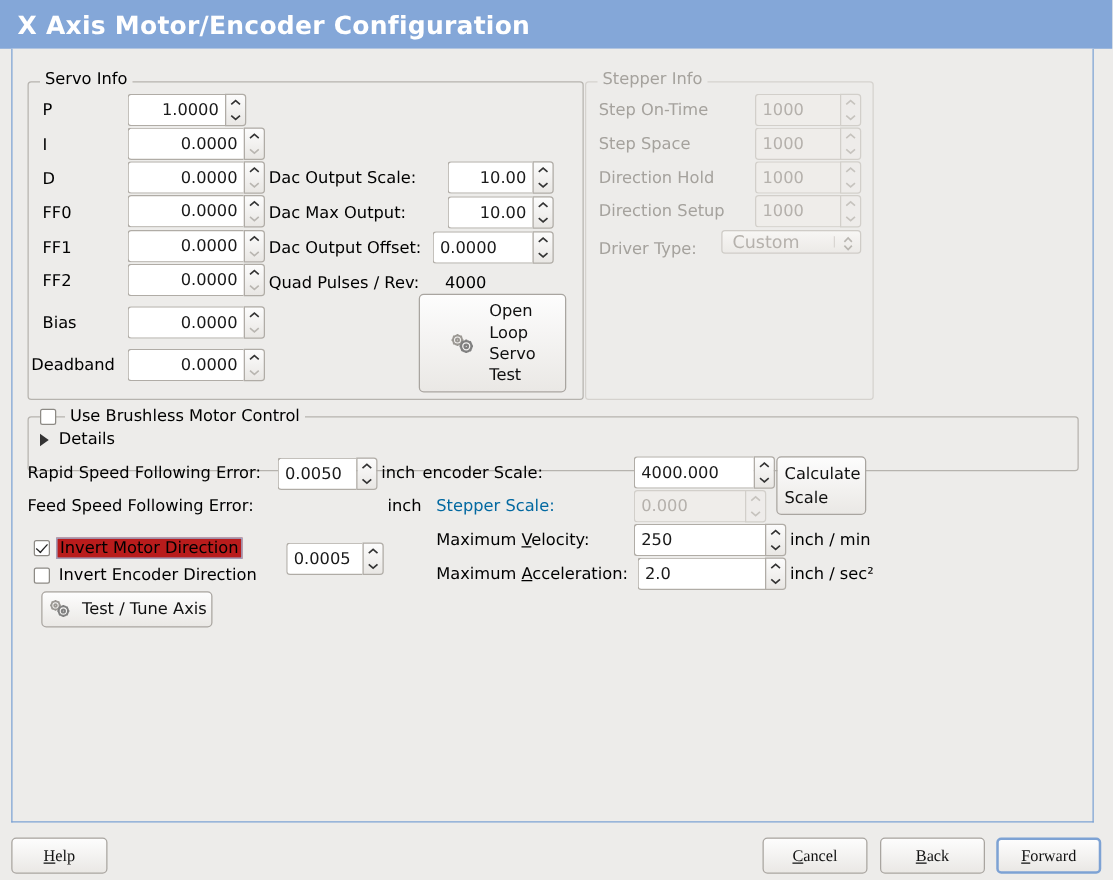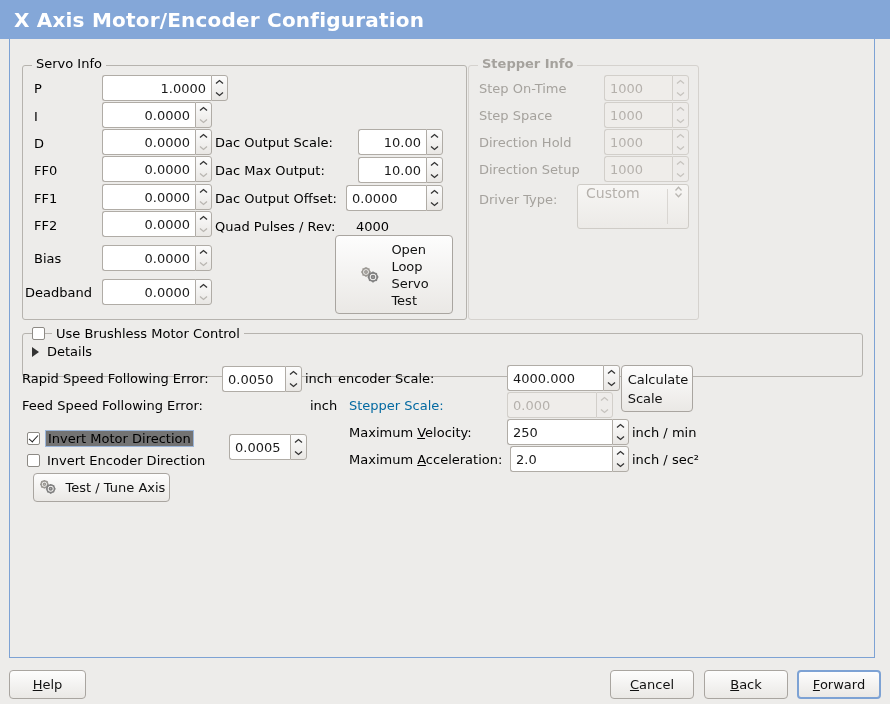--- a/index.html
+++ b/index.html
@@ -45,21 +45,21 @@
   }
   .groupbox > .gb-title {
     position: absolute;
     top: -9px; left: 9px;
     background: #edecea;
     padding: 0 4px;
     font-size: 13px;
     line-height: 14px;
     white-space: nowrap;
   }
-  .gb-title.disabled { color: #a5a29d; font-weight: bold; }
+  .gb-title.disabled { color: #a5a29d; }
   
   .lbl { position: absolute; white-space: nowrap; font-size: 13px; line-height: 16px; }
   .lbl.disabled { color: #a5a29d; }
   .mn { text-decoration: underline; }
   
   .spin {
     position: absolute;
     display: flex;
     height: 26px;
     box-sizing: border-box;
@@ -89,25 +89,25 @@
   }
   .spin .btns .ar {
     flex: 1 1 50%;
     display: flex; align-items: center; justify-content: center;
   }
   .spin .btns .ar svg { display: block; }
   .spin.disabled .field { background: #efedea; color: #b5b1ac; border-color: #d2cfca; }
   .spin.disabled .btns { background: #eeecea; border-color: #d2cfca; }
   
   .combo {
-    position: absolute; height: 45px;
+    position: absolute; height: 19px;
     border: 1px solid #cfccc7; border-radius: 3px;
     background: linear-gradient(#f7f6f4, #eceae7);
     box-sizing: border-box;
-    display: flex; align-items: flex-start;
+    display: flex; align-items: flex-end;
   }
   .combo .ctext { flex: 1 1 auto; padding-left: 8px; color: #b5b1ac; font-size: 14px; }
   .combo .cdiv { width: 1px; align-self: stretch; background: #d9d6d2; margin: 4px 0; }
   .combo .carr { width: 20px; display: flex; align-items: center; justify-content: center; }
   
   .btn {
     position: absolute;
     border: 1px solid #a9a5a0;
     border-radius: 4px;
     background: linear-gradient(#fdfdfd, #eae8e5);
@@ -131,29 +131,29 @@
   }
   .cb .box.checked::after {
     content: "";
     position: absolute; left: 3px; top: 0px;
     width: 4px; height: 8px;
     border: solid #222; border-width: 0 1.6px 1.6px 0;
     transform: rotate(42deg);
   }
   .cb .cblabel { font-size: 13px; white-space: nowrap; }
   .cb .cblabel.sel {
-    background: #737373;
+    background: #b91c1c;
     border: 1px solid #9bb5d8;
     padding: 0 2px; margin: -1px -2px;
   }
   
   .expander { position: absolute; display: flex; align-items: center; gap: 8px; }
   .expander .tri { width: 0; height: 0; border-left: 7px solid #333; border-top: 5px solid transparent; border-bottom: 5px solid transparent; }
   
-  .bottombar { position: absolute; left: 0; top: 658px; width: 890px; height: 46px; }
+  .bottombar { position: absolute; left: 0; top: 658px; width: 890px; height: 46px; font-family: Liberation Serif, serif; }
   
   .gears { width: 22px; height: 20px; flex: 0 0 22px; }
 </style>
 </head>
 <body>
 
 <div class="titlebar">
   <span class="title">X Axis Motor/Encoder Configuration</span>
 </div>
 
@@ -165,21 +165,21 @@
 
   <span class="lbl" style="left:24px; top:42px;">P</span>
   <span class="lbl" style="left:24px; top:70px;">I</span>
   <span class="lbl" style="left:24px; top:97px;">D</span>
   <span class="lbl" style="left:24px; top:124px;">FF0</span>
   <span class="lbl" style="left:24px; top:152px;">FF1</span>
   <span class="lbl" style="left:24px; top:179px;">FF2</span>
   <span class="lbl" style="left:24px; top:212px;">Bias</span>
   <span class="lbl" style="left:15px; top:246px;">Deadband</span>
 
-  <div class="spin" style="left:92px; top:36px; width:126px;">
+  <div class="spin" style="left:92px; top:36px; width:95px;">
     <div class="field right">1.0000</div>
     <div class="btns">
       <div class="ar">
           <svg width="9" height="6" viewBox="0 0 9 6">
             <path d="M1 4.5L4.5 1.5L8 4.5" stroke="#333" stroke-width="1.3" fill="none"></path>
           </svg>
         </div>
       <div class="ar">
           <svg width="9" height="6" viewBox="0 0 9 6">
             <path d="M1 1.5L4.5 4.5L8 1.5" stroke="#333" stroke-width="1.3" fill="none"></path>

